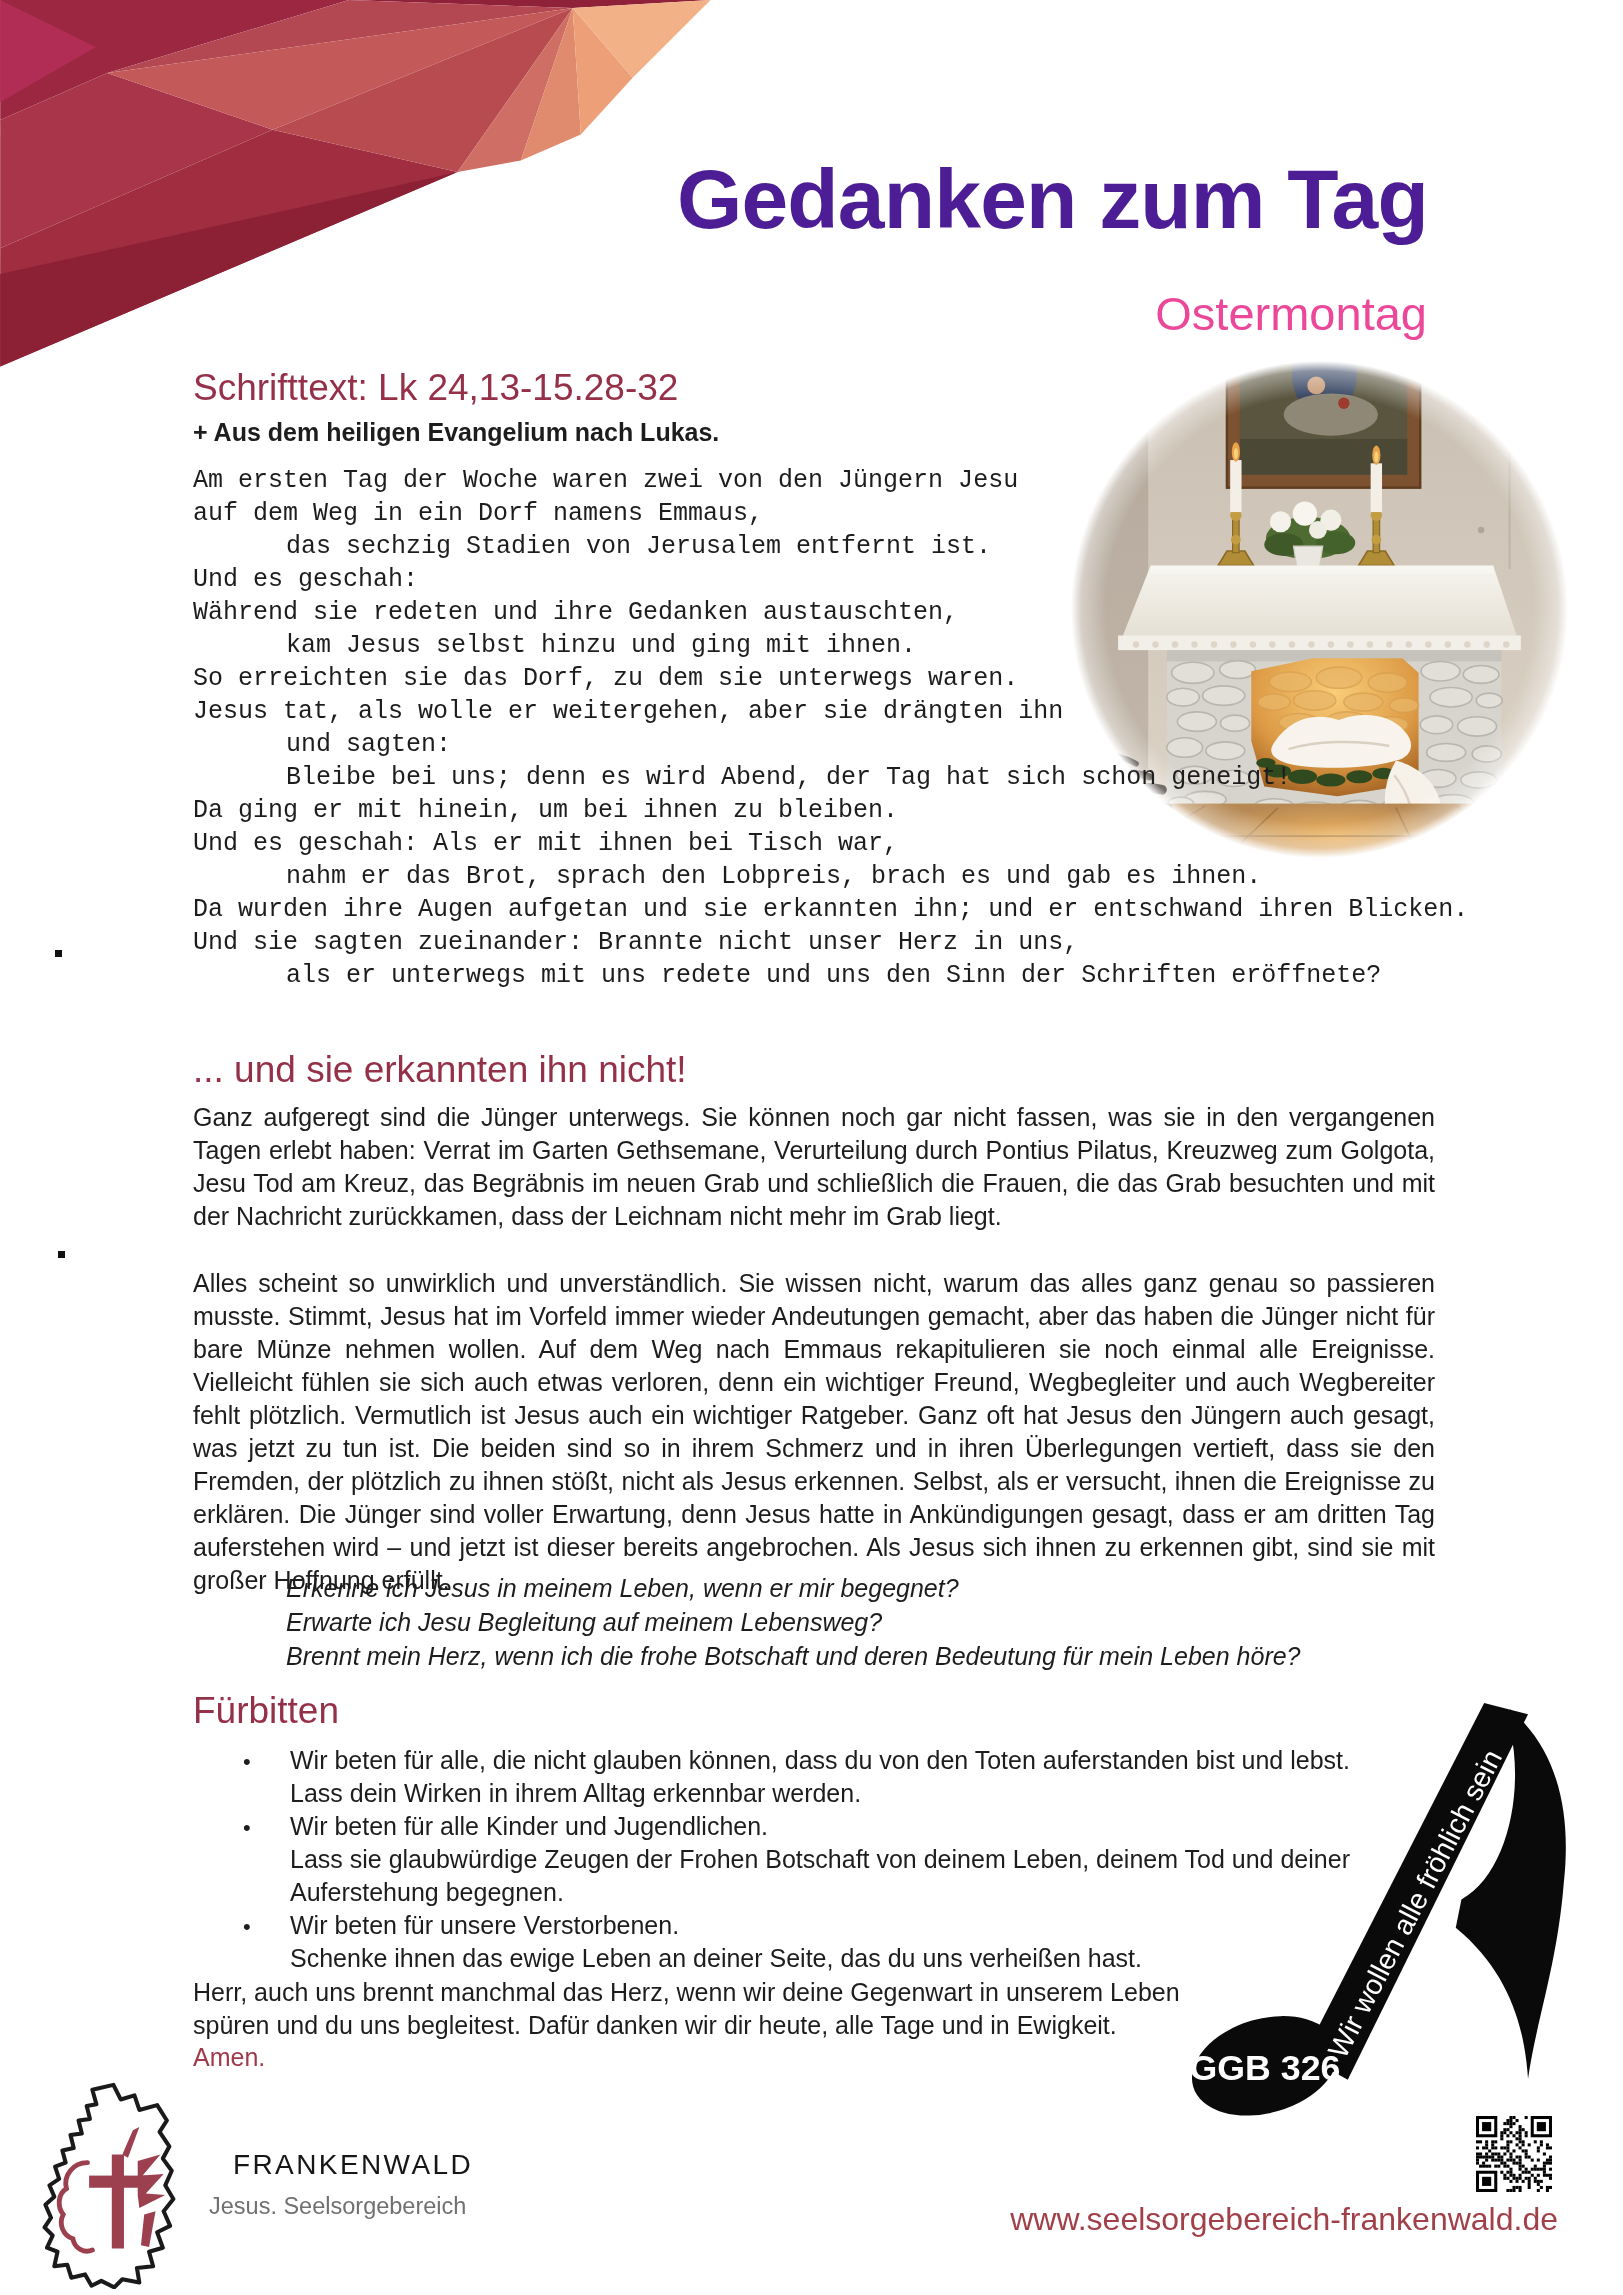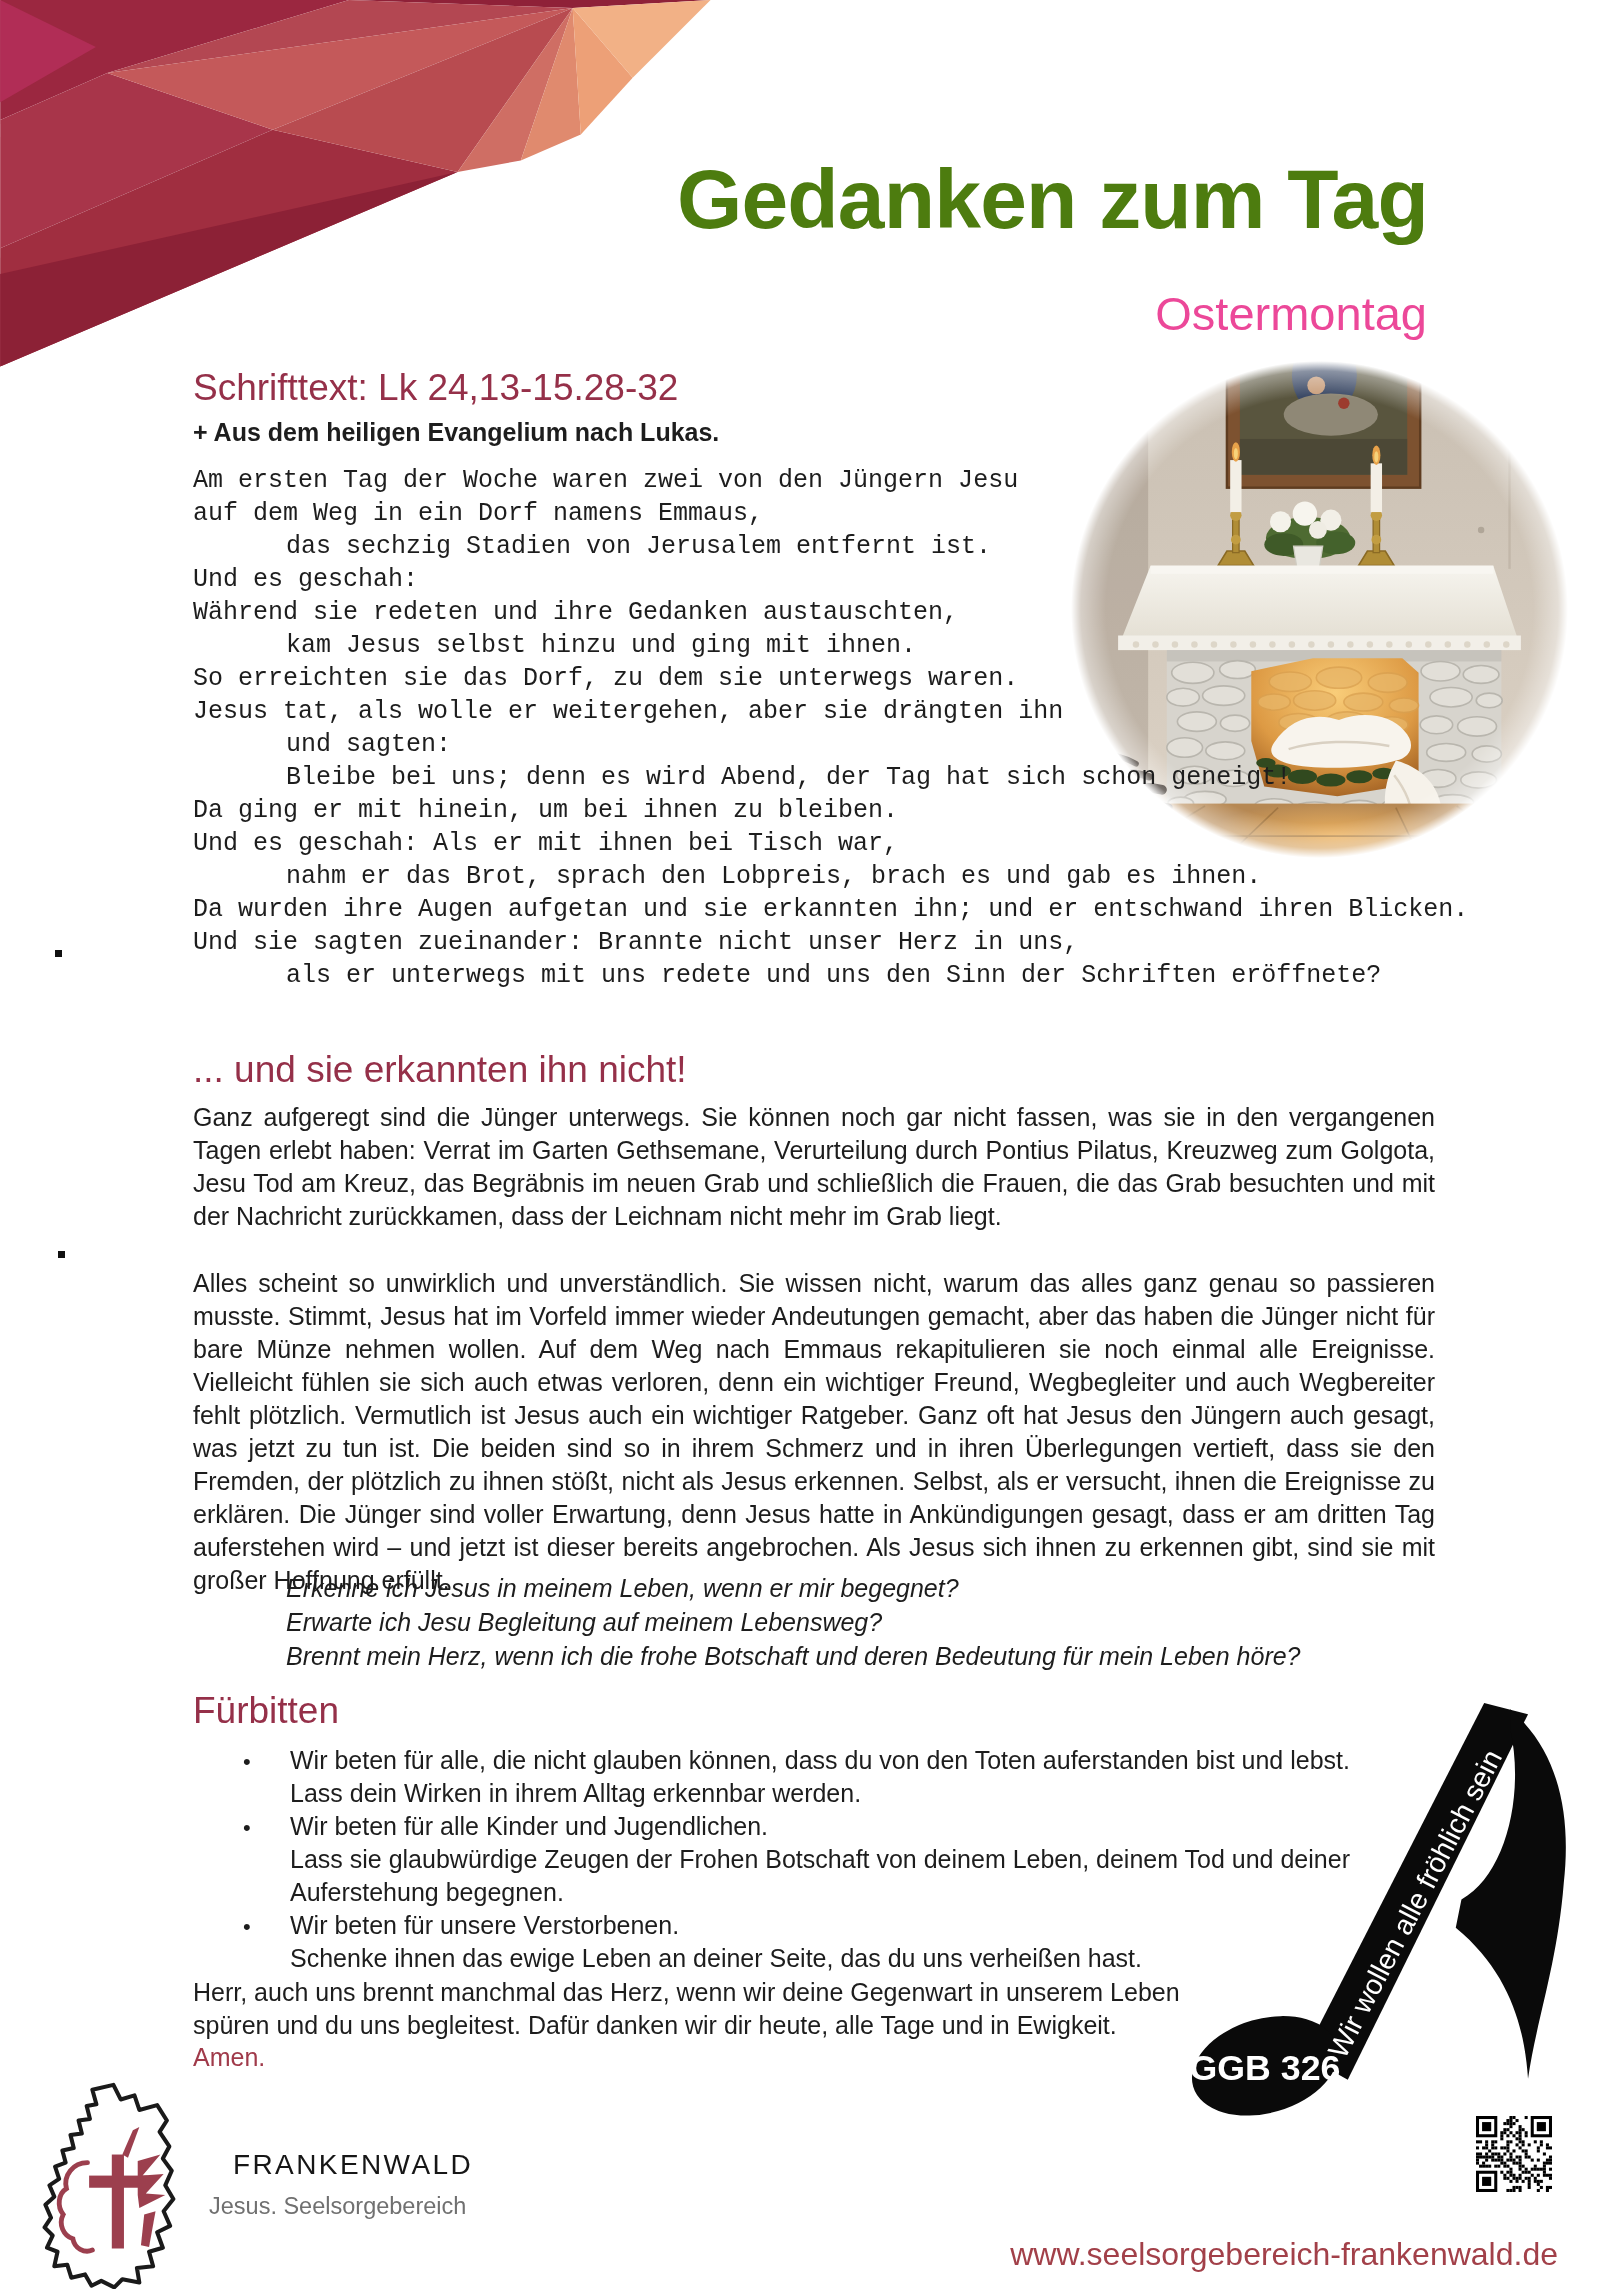--- a/index.html
+++ b/index.html
@@ -1,42 +1,42 @@
 <!DOCTYPE html>
 <html lang="de" style="font-size:13px"><head>
 <meta charset="utf-8">
 <style>
   html,body{margin:0;padding:0;background:#ffffff;}
   .page{position:relative;width:1623px;height:2295px;background:#ffffff;overflow:hidden;
         font-family:"Liberation Sans", sans-serif;color:#1d1d1d;}
   .abs{position:absolute;}
   .nowrap{white-space:nowrap;}
   
-  .main-title{top:151px;right:195px;font-size:84px;font-weight:bold;color:#4d7c0f;letter-spacing:-0.8px;}
+  .main-title{top:151px;right:195px;font-size:84px;font-weight:bold;color:#4c1d95;letter-spacing:-0.8px;}
   .sub-title{top:286px;right:196px;font-size:47px;color:#ec4899;}
   
   .sec-head{left:193px;font-size:37px;color:#953049;}
   
   .body-line{left:193px;font-size:25px;line-height:33px;white-space:nowrap;}
   .scripture-lines{top:464px;left:193px;font-size:25px;line-height:33px;font-family:Liberation Mono, monospace;}
   .scripture-lines .ln{white-space:nowrap;height:33px;}
   .scripture-lines .ind{padding-left:93px;}
   .para{left:193px;width:1242px;font-size:25px;line-height:33px;text-align:justify;}
   .questions{top:1571px;left:286px;font-size:25px;line-height:34px;font-style:italic;}
   .bullets{top:1744px;left:193px;font-size:25px;line-height:33px;}
   .brow{position:relative;height:33px;white-space:nowrap;}
   .brow .dot{display:inline-block;width:47px;padding-left:50px;font-size:22px;}
   .brow.cont{padding-left:97px;}
   .closing{top:1976px;left:193px;font-size:25px;line-height:33px;}
   .amen{top:2043px;left:193px;font-size:25px;color:#a03a4a;}
   .margin-square{width:7.3px;height:7.3px;background:#111;}
   
   .org-name{left:209px;top:2149px;font-size:28px;letter-spacing:2.4px;color:#161616;margin-left:24px;}
   .org-sub{left:209px;top:2193px;font-size:23.5px;color:#707070;}
-  .site-url{top:2201px;right:65px;font-size:32px;color:#a24049;text-decoration:none;margin-top:35px;}
+  .site-url{top:2201px;right:65px;font-size:32px;color:#a24049;text-decoration:none;}
   svg text{font-family:"Liberation Sans", sans-serif;}
 </style>
 </head>
 <body>
 
 <div class="page">
 
   <svg class="abs" style="top:0;left:0;" width="714" height="373" viewBox="0 0 880 460" aria-hidden="true">
     <polygon points="430,0 876,0 706,10" fill="#8f2138"></polygon>
     <polygon points="0,0 430,0 132,90 0,148" fill="#9b2740"></polygon>

